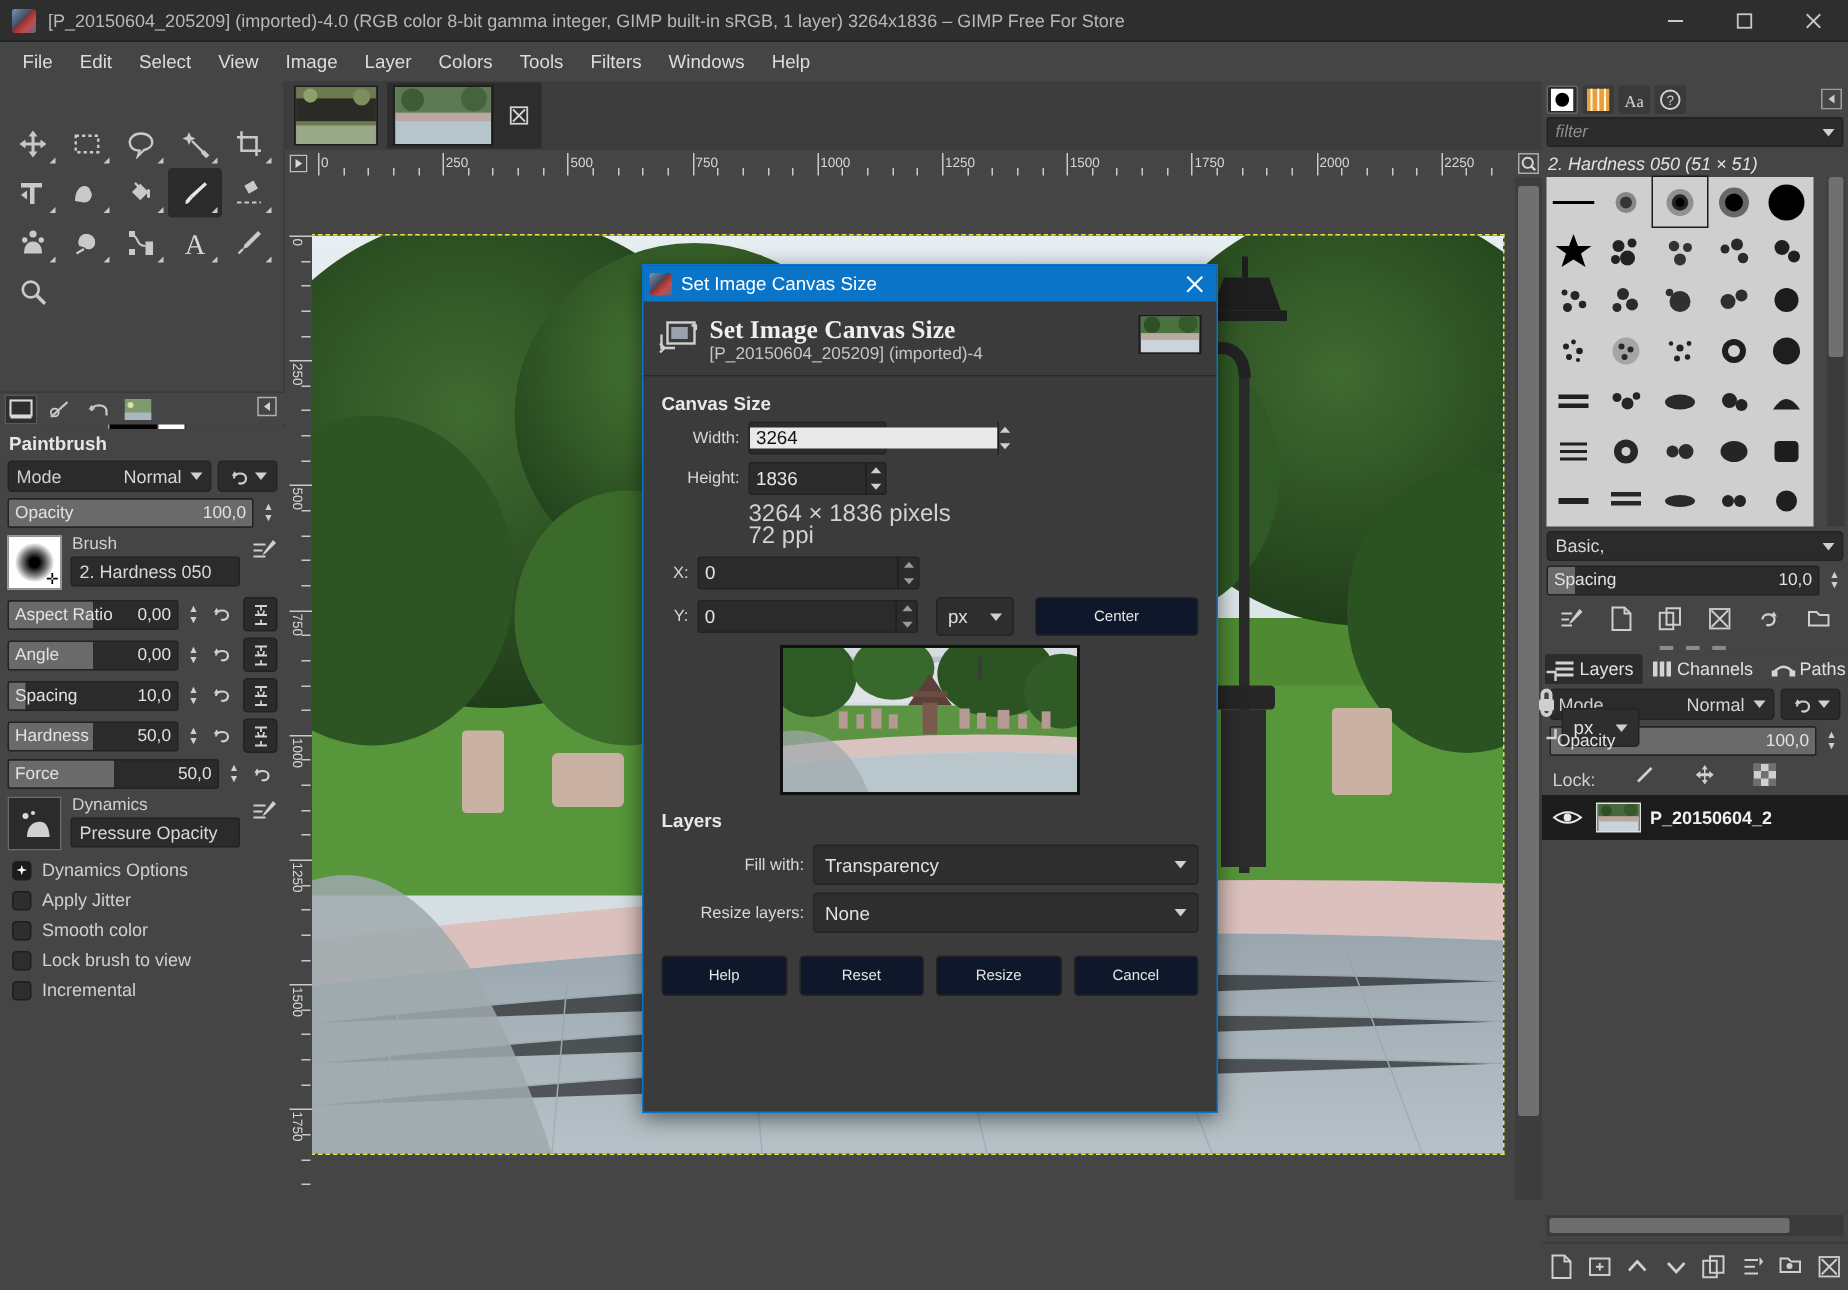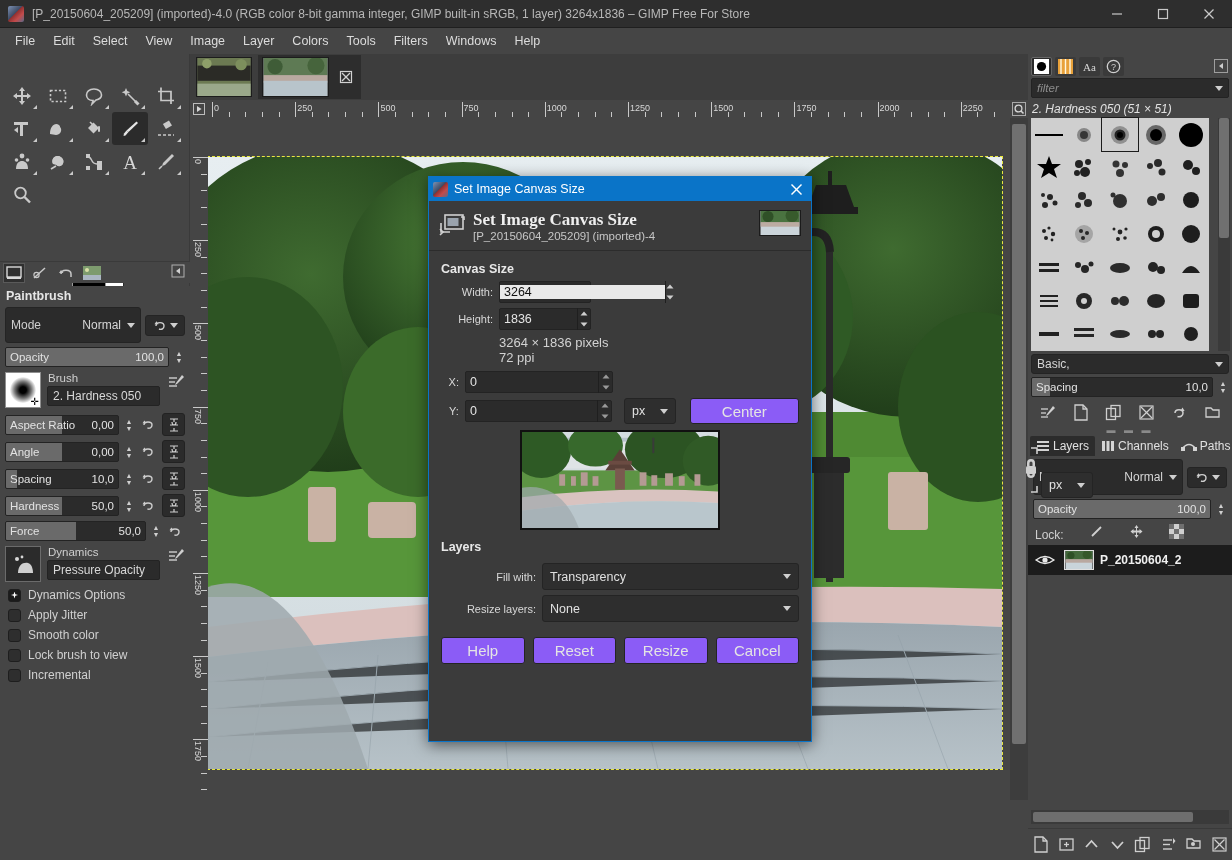--- a/index.html
+++ b/index.html
@@ -63,21 +63,21 @@
   .imgstrip .cell { width:22px; height:20px; display:flex;align-items:center;justify-content:center; }
   .imgstrip .cell.sel { background:#2f2f2f; border:1px solid #5a5a5a; }
   .imgstrip .rightarrow { margin-left:auto; margin-right:5px; }
 
   
   .toolopts { position:absolute; top:232px; left:0; width:190px; height:628px; background:#454545; }
   .topt-title { font-weight:bold; color:#e6e6e6; font-size:12.5px; padding:3px 6px 2px 6px; }
   .row { display:flex; align-items:center; padding:2px 5px; gap:4px; }
   .combo {
     background:#2b2b2b; border:1px solid #242424; border-radius:3px;
-    height:36px; display:flex; align-items:center; padding:0 5px; color:#d6d6d6;
+    height:21px; display:flex; align-items:center; padding:0 5px; color:#d6d6d6;
     font-size:12px; flex:1; justify-content:space-between;
   }
   .combo .lbl { color:#cfcfcf; }
   .chev { width:0;height:0; border-left:4px solid transparent;border-right:4px solid transparent;border-top:5px solid #cfcfcf; }
   .revert { width:40px; height:21px; background:#2b2b2b;border:1px solid #242424;border-radius:3px;
             display:flex;align-items:center;justify-content:center;gap:3px;}
   .slider {
     position:relative; height:20px; background:#2b2b2b; border:1px solid #232323; border-radius:2px;
     flex:1; display:flex; align-items:center; overflow:hidden;
   }
@@ -188,23 +188,23 @@
   .numfield { background:#2b2b2b; border:1px solid #232323; border-radius:2px; height:22px;
      display:flex; align-items:center; }
   .numfield input { background:transparent; border:0; outline:0; color:#e4e4e4; font-size:12.5px;
      font-family:"Liberation Sans",sans-serif; padding-left:4px; width:100%; }
   .numfield input.sel { background:#e9e9e9; color:#111; width:auto; }
   .numspin { width:15px; border-left:1px solid #1f1f1f; height:22px; display:flex; flex-direction:column;}
   .numspin div { flex:1; display:flex;align-items:center;justify-content:center; }
   .dcombo { background:#2e2e2e;border:1px solid #242424;border-radius:3px;height:26px;
      display:flex;align-items:center;padding:0 7px;color:#e0e0e0;font-size:12.5px;
      justify-content:space-between; }
-  .dbtn { background:#8b5cf6;border:1px solid #242424;border-radius:3px;height:26px;
-     display:flex;align-items:center;justify-content:center;color:#e4e4e4;font-size:15px; }
-  .infoline { font-size:13px; color:#d2d2d2; padding-left:58px; line-height:15px;}
+  .dbtn { background:#0f172a;border:1px solid #242424;border-radius:3px;height:26px;
+     display:flex;align-items:center;justify-content:center;color:#e4e4e4;font-size:10px; }
+  .infoline { font-size:16px; color:#d2d2d2; padding-left:58px; line-height:15px;}
   .prevbox { width:200px; height:100px; border:2px solid #111; margin:6px auto 0 auto; overflow:hidden; position:relative;}
   .dlgfoot { display:flex; gap:8px; padding:10px 12px 12px 12px; }
   .dlgfoot .dbtn { flex:1; height:27px; }
 
   svg { shape-rendering:geometricPrecision; }
   .ic { fill:#c9c9c9; }
 </style>
 </head>
 <body>
 

